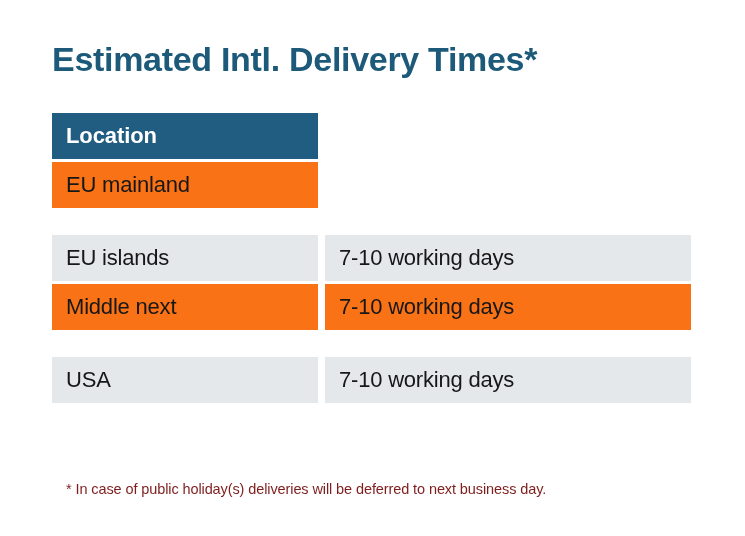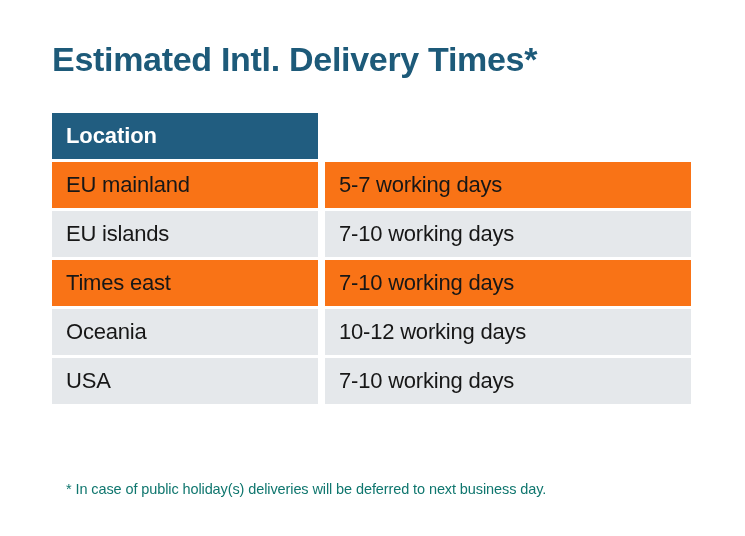--- a/index.html
+++ b/index.html
@@ -64,28 +64,28 @@
     letter-spacing: -0.1px;
   }
   .data-row .cell {
     height: 46px;
     color: #171717;
     font-size: 22px;
     font-weight: normal;
     letter-spacing: -0.2px;
   }
   .data-row.shade-dark .cell { background: #f97316; }
-  .data-row.shade-light .cell { background: #e5e8eb; }
+  .data-row.shade-light .cell { background: #e5e8eb; margin-top: 24px; }
 
   .footnote {
     position: absolute;
     left: 66px;
     top: 481px;
     font-size: 14.5px;
-    color: #0f766e;
+    color: #7f1d1d;
     letter-spacing: -0.1px;
     white-space: nowrap;
   }
 </style>
 </head>
 <body>
 
 <div class="page">
 
   <div class="title">Estimated Intl. Delivery Times*</div>
@@ -93,40 +93,34 @@
   <div class="table">
 
     <div class="row header-row">
       <div class="cell col-1">Location</div>
       <div class="spacer"></div>
     </div>
 
     <div class="row data-row shade-dark">
       <div class="cell col-1">EU mainland</div>
       <div class="spacer"></div>
-      <div class="cell col-2">5-7 working days</div>
     </div>
 
     <div class="row data-row shade-light">
       <div class="cell col-1">EU islands</div>
       <div class="spacer"></div>
       <div class="cell col-2">7-10 working days</div>
     </div>
 
     <div class="row data-row shade-dark">
-      <div class="cell col-1">Times east</div>
+      <div class="cell col-1">Middle next</div>
       <div class="spacer"></div>
       <div class="cell col-2">7-10 working days</div>
     </div>
 
-    <div class="row data-row shade-light">
-      <div class="cell col-1">Oceania</div>
-      <div class="spacer"></div>
-      <div class="cell col-2">10-12 working days</div>
-    </div>
 
 
     <div class="row data-row shade-light">
       <div class="cell col-1">USA</div>
       <div class="spacer"></div>
       <div class="cell col-2">7-10 working days</div>
     </div>
 
   </div>
 

